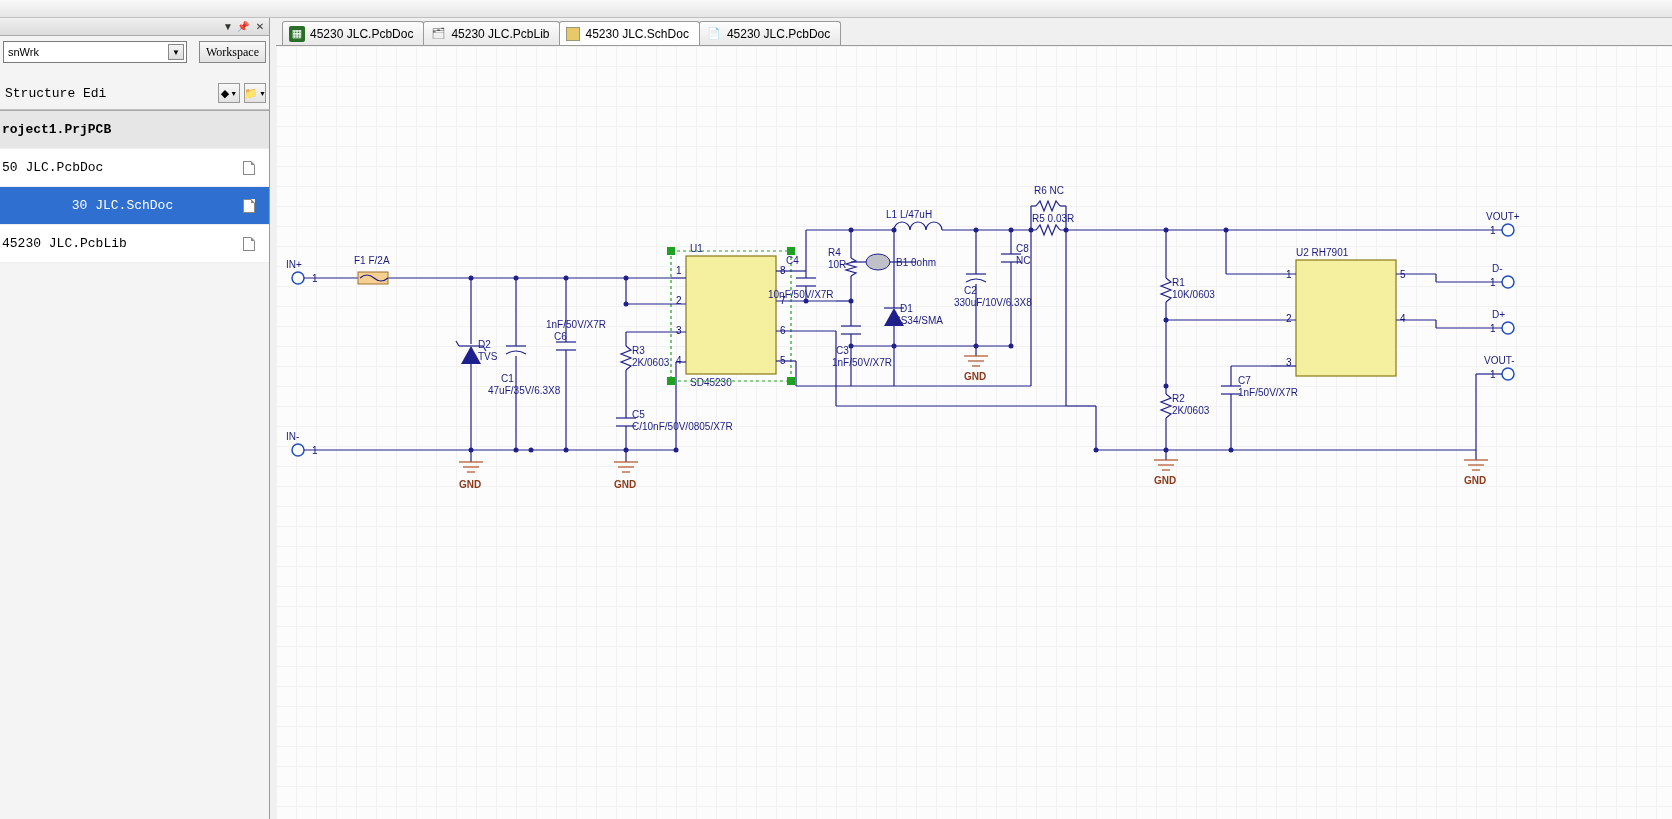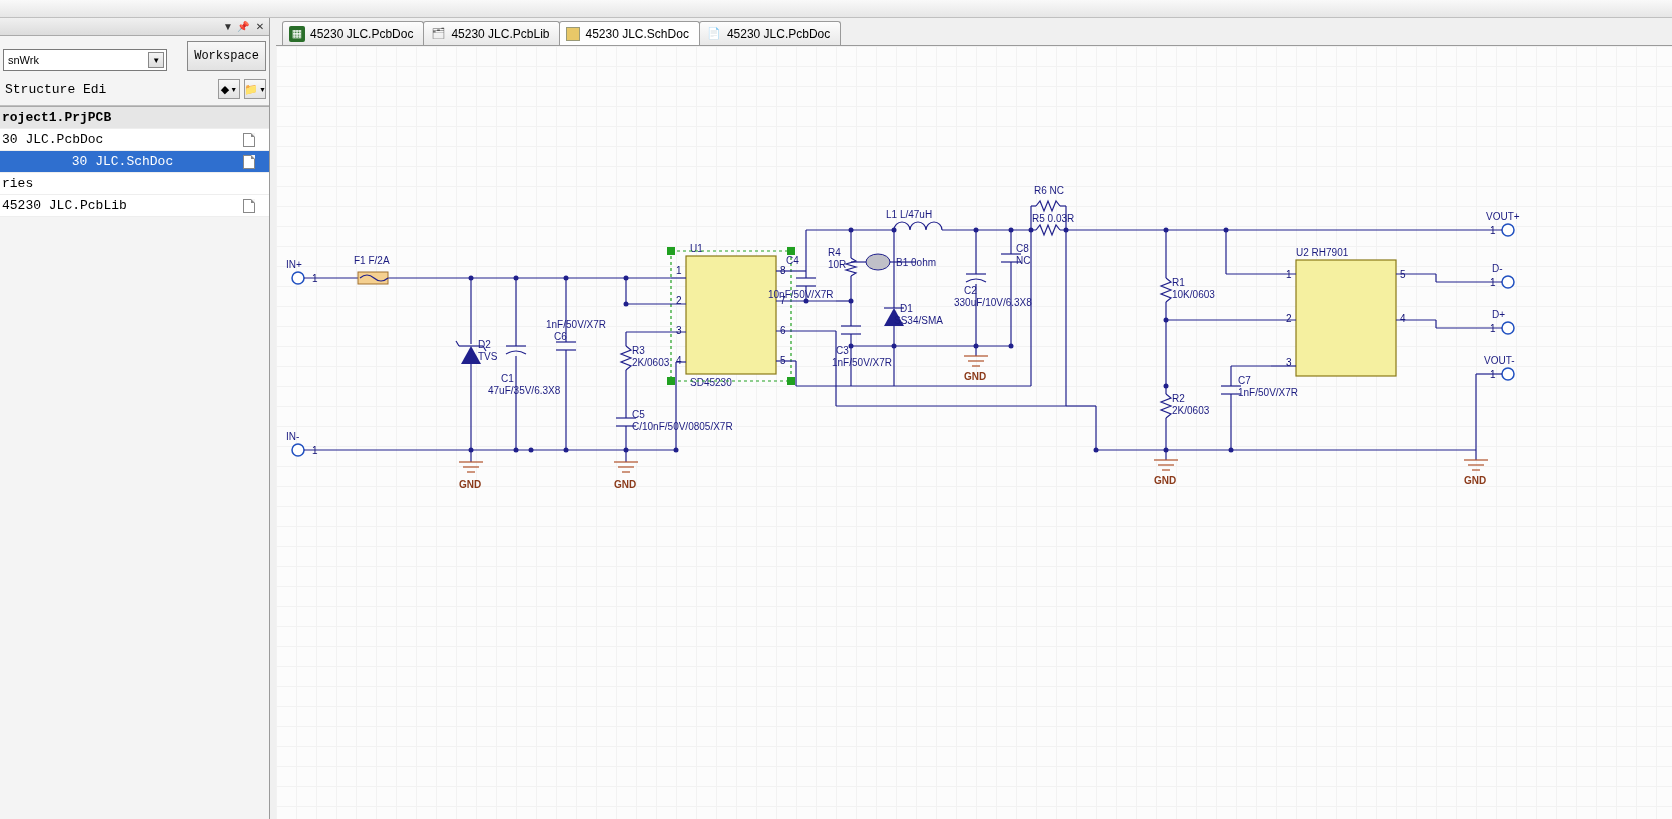--- a/index.html
+++ b/index.html
@@ -43,58 +43,59 @@
     font-size: 10px;
   }
   .hdr-btn {
     width: 14px; height: 14px;
     display: flex; align-items: center; justify-content: center;
     color: #333;
   }
 
   .ws-row {
     display: flex;
-    align-items: flex-end;
+    align-items: center;
     padding: 5px 3px;
-    gap: 20px;
+    gap: 12px;
   }
   .ws-field {
     flex: 1;
     height: 22px;
     background: #fff;
     border: 1px solid #7a7a7a;
     display: flex;
     align-items: center;
     padding: 0 4px;
     position: relative;
   }
   .ws-field .dd {
     position: absolute; right: 2px; top: 2px;
     width: 16px; height: 16px;
     border: 1px solid #888;
     background: linear-gradient(#f5f5f5,#ddd);
     display: flex; align-items: center; justify-content: center;
     font-size: 8px;
   }
   .ws-btn {
-    height: 30px;
+    height: 22px;
     padding: 8px 6px;
     border: 1px solid #888;
     background: linear-gradient(#f8f8f8,#e2e2e2);
     display: flex; align-items: center;
     font-size: 12px;
-    font-family: Liberation Mono, monospace;
+    font-family: Liberation Serif, serif;
   }
 
   .structure-row {
     display: flex;
     align-items: center;
     padding: 3px 3px 6px 3px;
     gap: 4px;
     border-bottom: 1px solid #c0c0c0;
+    margin-top: 12px;
   }
   .structure-lbl {
     flex: 1;
     font-family: "Courier New", monospace;
     font-size: 13px;
     padding-left: 2px;
   }
   .small-icon-btn {
     width: 22px; height: 20px;
     border: 1px solid #999;
@@ -107,21 +108,21 @@
 
   .tree {
     background: #fff;
     border-top: 1px solid #aaa;
     font-family: "Courier New", monospace;
     font-size: 13px;
   }
   .tree-row {
     display: flex;
     align-items: center;
-    height: 22px;
+    height: 38px;
     padding: 0 2px 0 2px;
     border-bottom: 1px solid #eee;
     position: relative;
   }
   .tree-row.bold { font-weight: bold; background: #e6e6e6; }
   .tree-row.sel { background: #2f6fcf; color: #fff; text-align: center; }
   .tree-row .txt { flex: 1; white-space: nowrap; overflow: hidden; }
   .doc-glyph {
     width: 12px; height: 14px;
     border: 1px solid #888;
@@ -248,29 +249,26 @@
       <span style="color:#c9a227">📁</span>
         <span class="tri">▼</span>
     </div>
   </div>
 
   <div class="tree" id="tree">
       <div class="tree-row bold">
         <span class="txt">roject1.PrjPCB</span>
       </div>
       <div class="tree-row">
-        <span class="txt">30 JLC.PcbDoc</span>
+        <span class="txt">50 JLC.PcbDoc</span>
         <div class="doc-glyph"></div>
       </div>
       <div class="tree-row sel">
         <span class="txt">30 JLC.SchDoc</span>
         <div class="doc-glyph"></div>
-      </div>
-      <div class="tree-row">
-        <span class="txt">ries</span>
       </div>
       <div class="tree-row">
         <span class="txt">45230 JLC.PcbLib</span>
         <div class="doc-glyph"></div>
       </div>
     </div>
 </div>
 
 <div class="doc-tabs" id="tabs">
     <div class="doc-tab">

